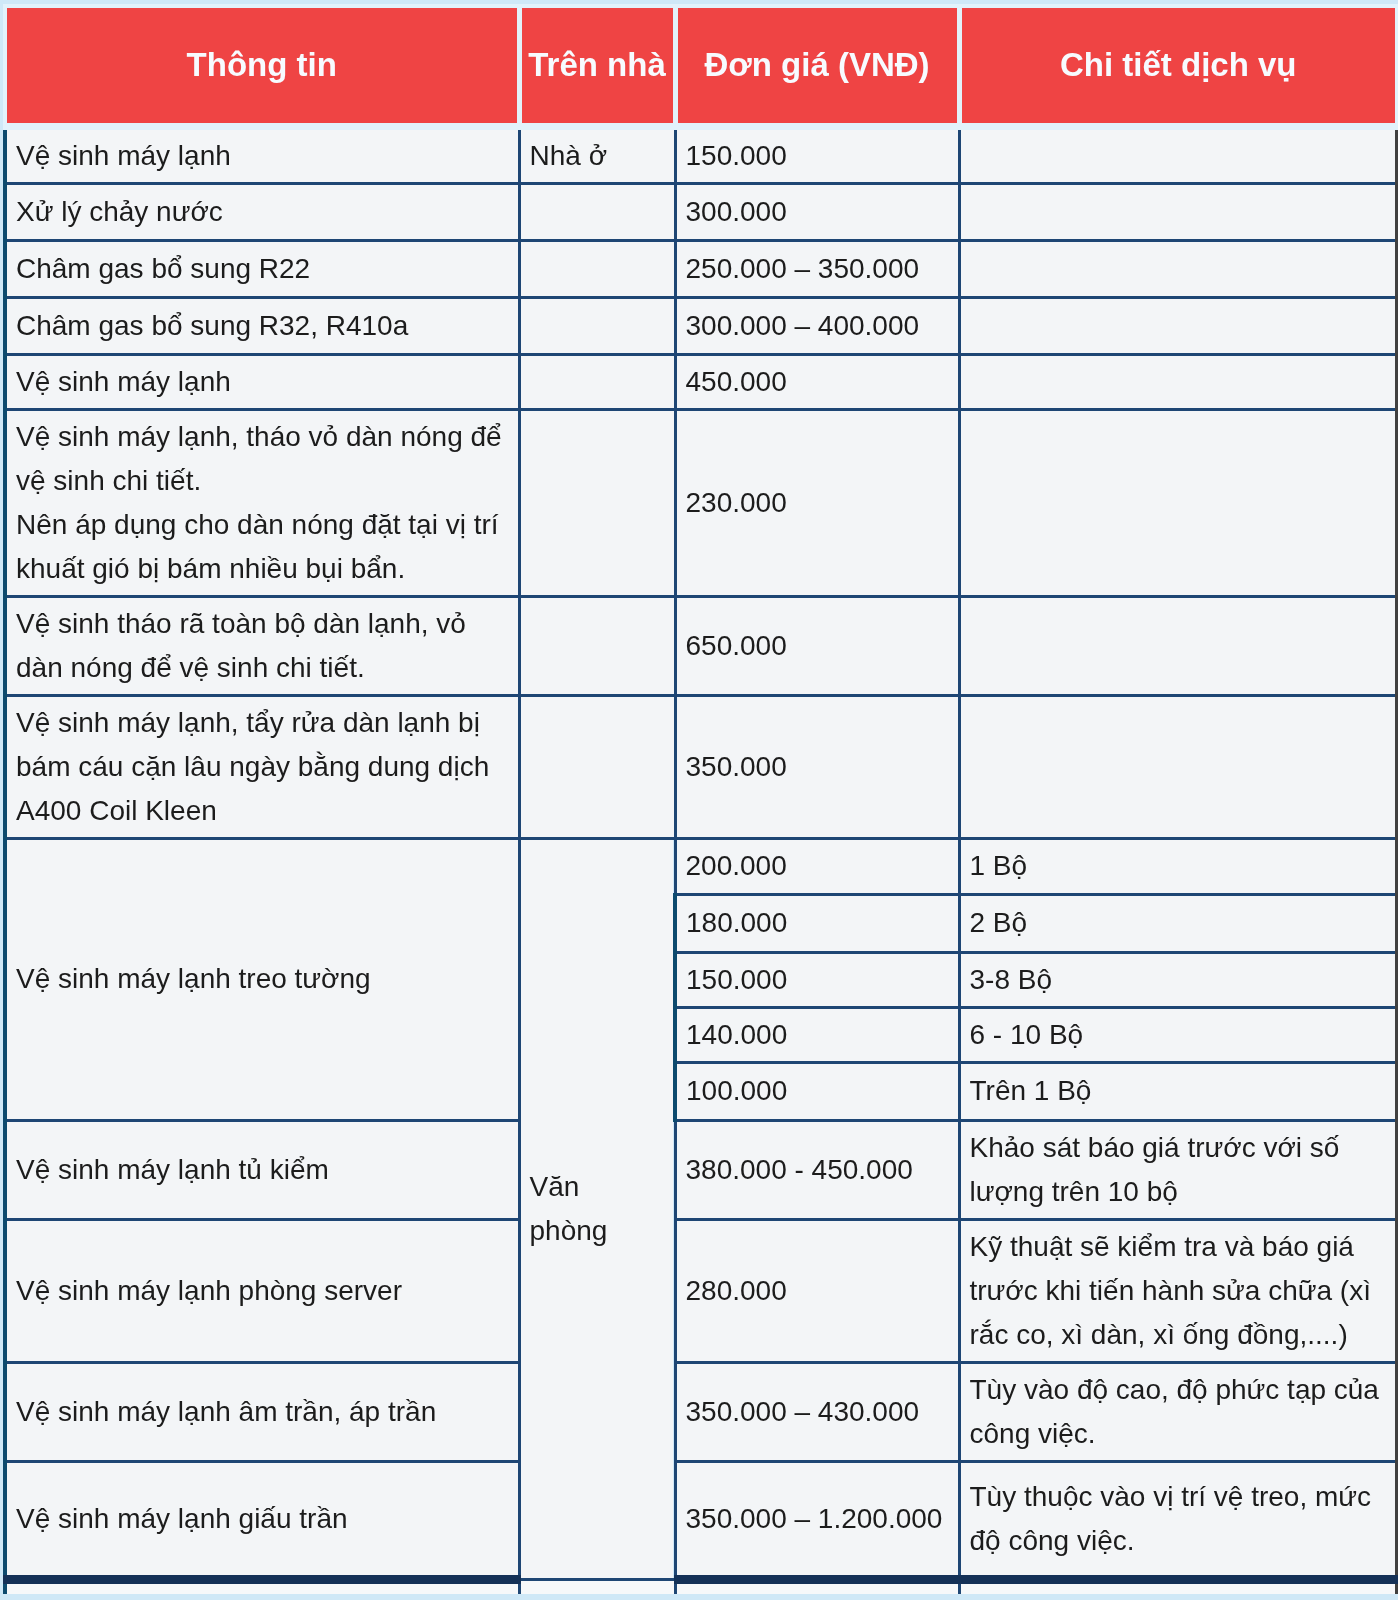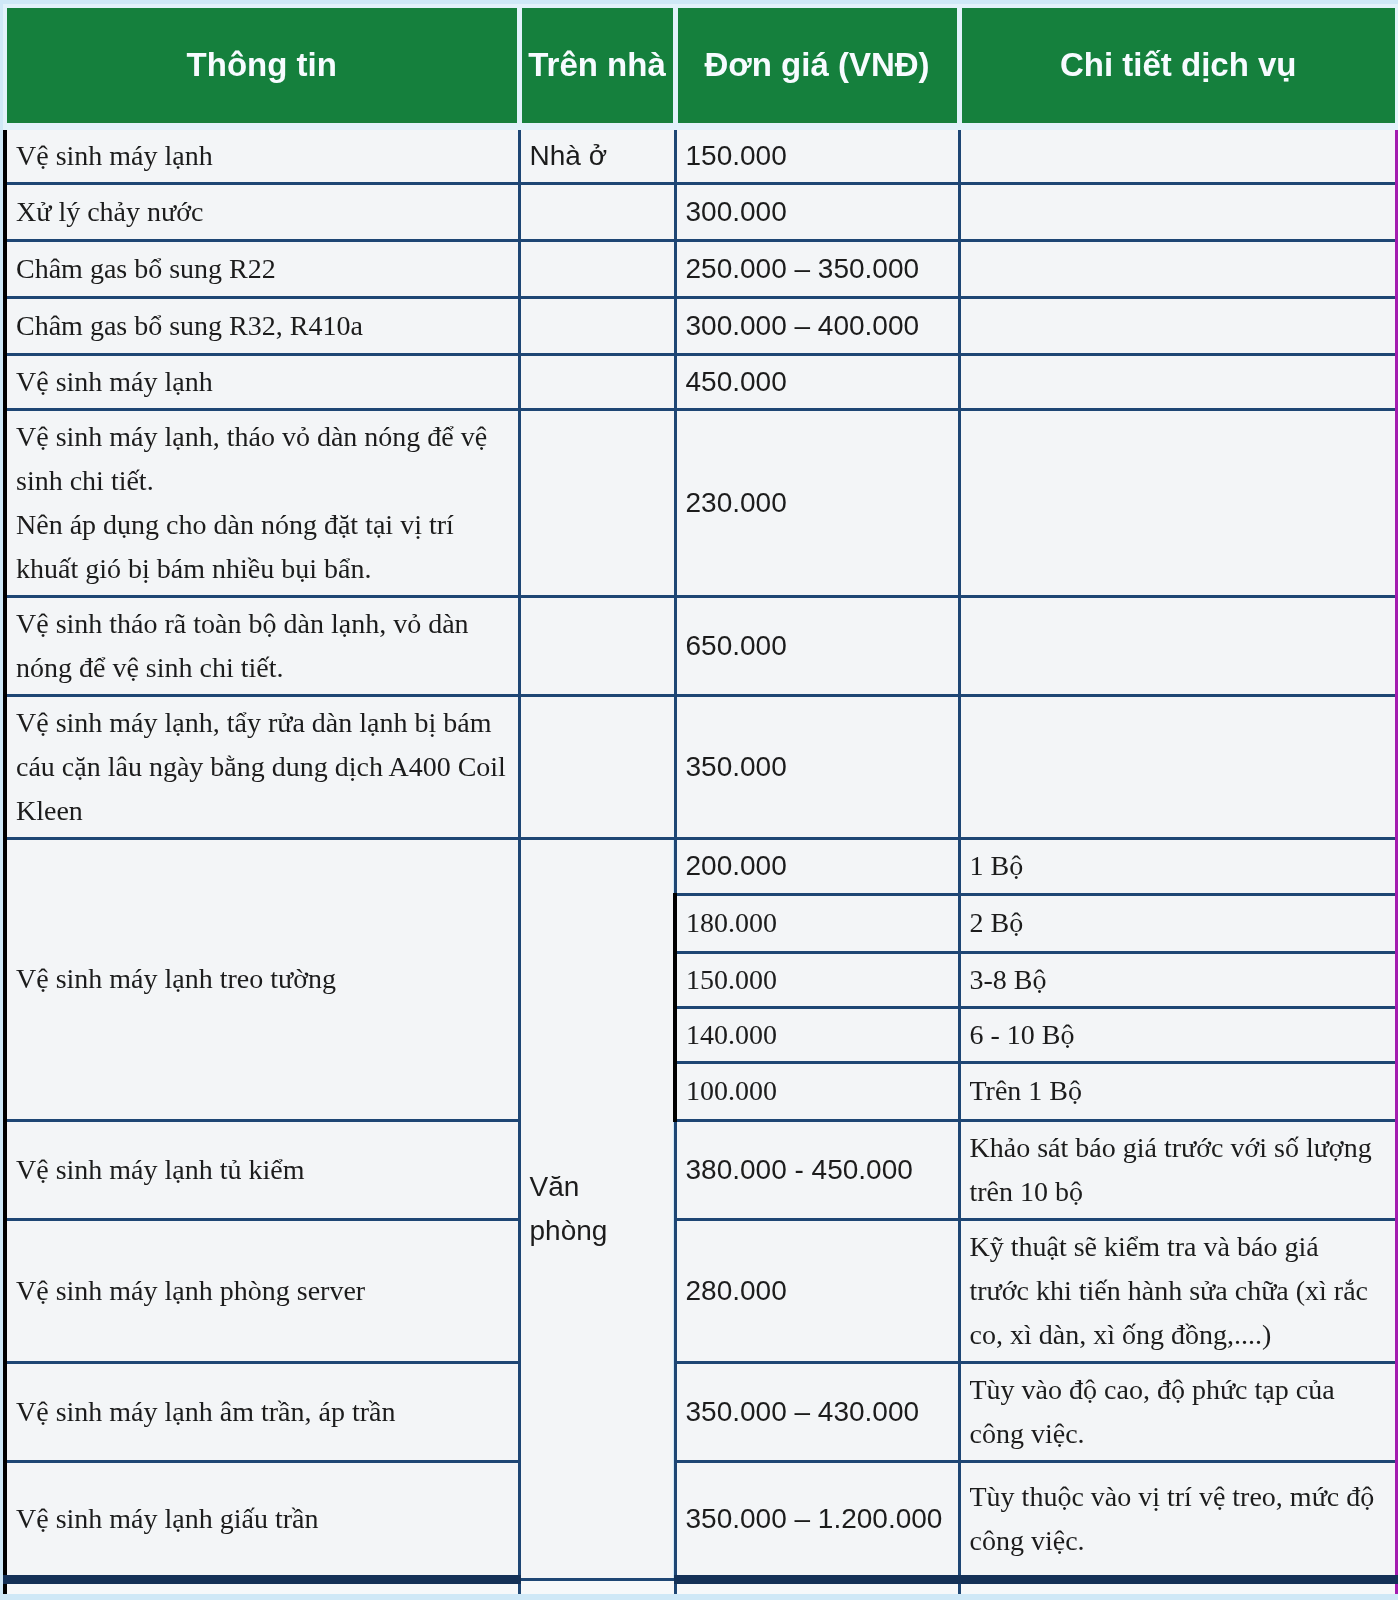--- a/index.html
+++ b/index.html
@@ -25,21 +25,21 @@
     width: 1392px;
   }
   
   col.c-info   { width: 514px; }
   col.c-type   { width: 156px; }
   col.c-price  { width: 284px; }
   col.c-detail { width: 438px; }
 
   
   .price-table th {
-    background: #15803d;
+    background: #ef4444;
     color: #f7fbff;
     font-size: 33px;
     font-weight: bold;
     text-align: center;
     vertical-align: middle;
     border: 4px solid #e2f2fb;
     border-bottom: 7px solid #e2f2fb;
     padding: 0 4px;
   }
   .price-table th + th { border-left: 5px solid #e2f2fb; }
@@ -49,22 +49,22 @@
   .price-table td {
     background: #f3f5f7;
     border: 3px solid #1e4674;
     font-size: 28px;
     line-height: 44px;
     vertical-align: middle;
     padding: 4px 10px 4px 9px;
     white-space: pre-line;
     overflow: hidden;
   }
-  .price-table td:first-child { border-left: 4px solid #000000; font-family: Liberation Serif, serif; }
-  .price-table td:last-child  { border-right: 4px solid #a21caf; font-family: Liberation Serif, serif; }
+  .price-table td:first-child { border-left: 4px solid #0c4a6e; }
+  .price-table td:last-child  { border-right: 4px solid #404040; }
   .price-table tr.last-row td { border-bottom: 9px solid #143157; }
   .price-table tr.partial-row td {
     height: 10px;
     padding: 0;
     border-bottom: none;
     background: #f6f8fa;
   }
 </style>
 </head>
 <body>

